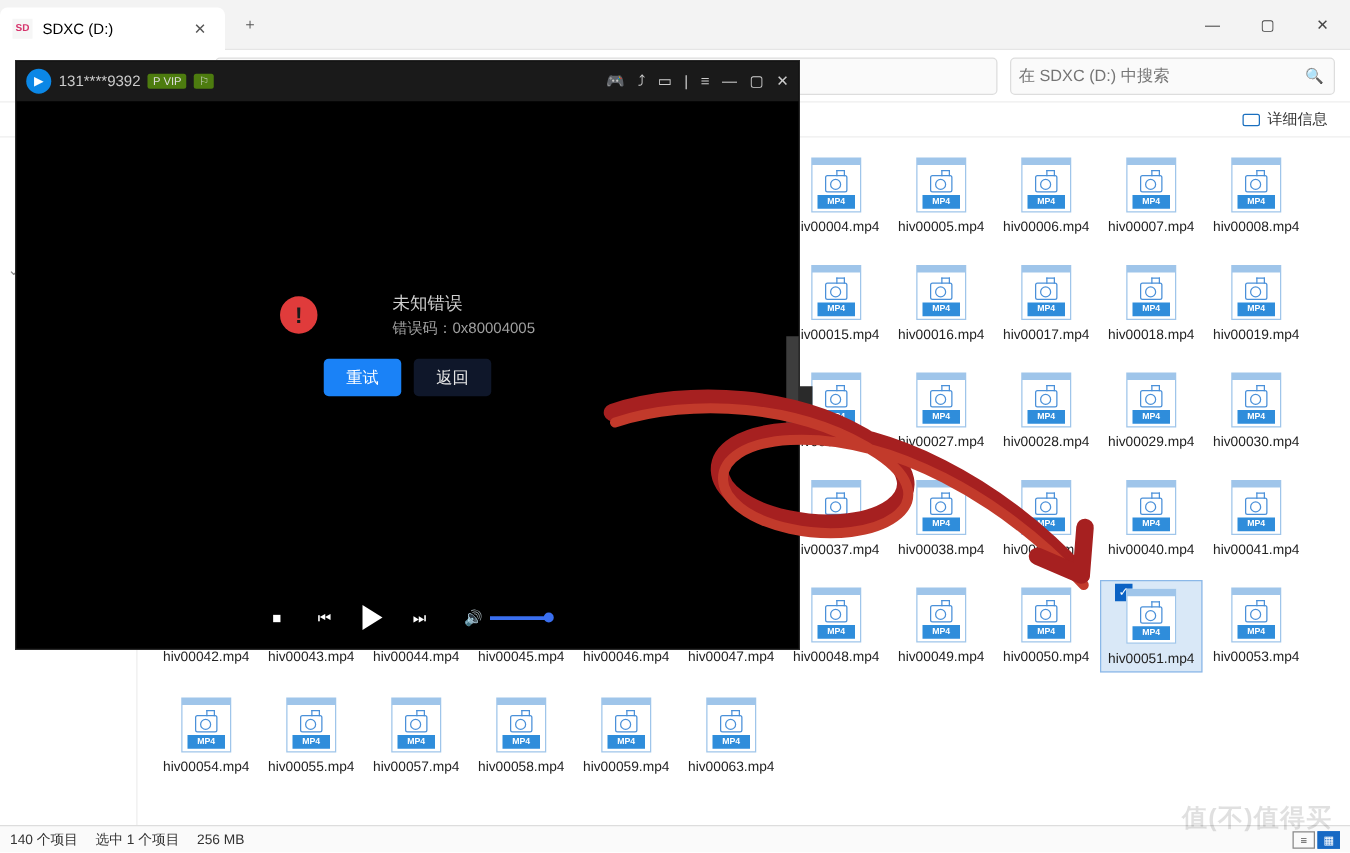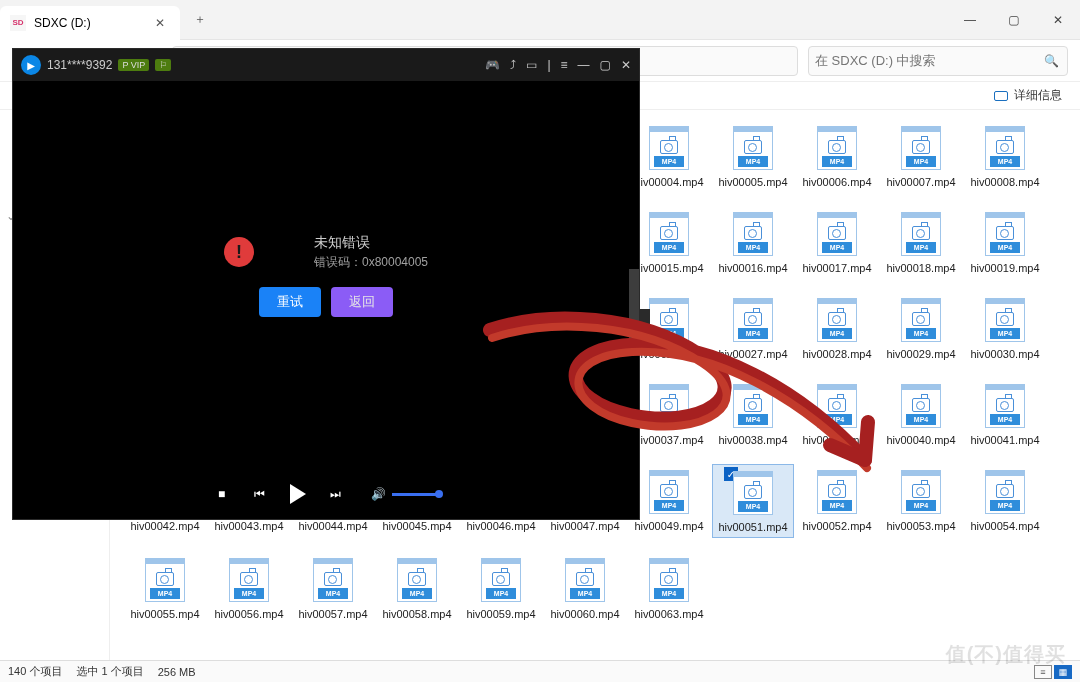--- a/index.html
+++ b/index.html
@@ -68,21 +68,21 @@
 .p-title .game{color:#f2b01e;}
 
 .p-body{height:calc(100% - 32px - 50px);display:flex;flex-direction:column;align-items:center;justify-content:center;gap:16px;}
 .err-row{display:flex;align-items:center;gap:12px;}
 .err-ic{width:30px;height:30px;border-radius:50%;background:#e03b3b;color:#1a1a1a;display:flex;align-items:center;justify-content:center;font-weight:700;font-size:18px;}
 .err-txt{font-size:14px;color:#cfcfcf;margin-left:48px;}
 .err-txt .sub{font-size:12px;color:#a0a0a0;margin-top:2px;}
 .btn-row{display:flex;gap:10px;}
 .btn{padding:6px 18px;border-radius:4px;font-size:13px;border:none;}
 .btn.primary{background:#1a82f7;color:#fff;}
-.btn.secondary{background:#8b5cf6;color:#e6e6e6;}
+.btn.secondary{background:#0f172a;color:#e6e6e6;}
 
 .p-controls{height:50px;display:flex;align-items:center;gap:18px;padding:0 14px;justify-content:center;color:#fff;}
 .p-controls .ctl{width:20px;height:20px;display:flex;align-items:center;justify-content:center;}
 .play-ic{width:0;height:0;border-left:16px solid #fff;border-top:10px solid transparent;border-bottom:10px solid transparent;}
 .vol{display:flex;align-items:center;gap:6px;margin-left:8px;}
 .vol-bar{width:48px;height:3px;background:#3a6ff0;position:relative;}
 .vol-bar::after{content:"";position:absolute;right:-3px;top:-3px;width:8px;height:8px;border-radius:50%;background:#3a6ff0;}
 .p-scroll{position:absolute;right:0;top:220px;width:10px;height:70px;background:#3d3d3d;}
 .p-collapse{position:absolute;right:-11px;top:260px;width:11px;height:44px;background:#2a2a2a;color:#888;display:flex;align-items:center;justify-content:center;}
 
@@ -423,48 +423,57 @@
           </div>
           <div class="fname">hiv00047.mp4</div>
         </div>
         <div class="file">
           <div class="thumb-outer">
             <div class="thumb">
               <div class="cam"></div>
               <div class="tag">MP4</div>
             </div>
           </div>
+          <div class="fname">hiv00048.mp4</div>
+        </div>
+        <div class="file">
+          <div class="thumb-outer">
+            <div class="thumb">
+              <div class="cam"></div>
+              <div class="tag">MP4</div>
+            </div>
+          </div>
           <div class="fname">hiv00049.mp4</div>
         </div>
+        <div class="file">
+          <div class="thumb-outer">
+            <div class="thumb">
+              <div class="cam"></div>
+              <div class="tag">MP4</div>
+            </div>
+          </div>
+          <div class="fname">hiv00050.mp4</div>
+        </div>
         <div class="file selected">
           <div class="thumb-outer">
             <div class="check">✓</div>
             <div class="thumb">
               <div class="cam"></div>
               <div class="tag">MP4</div>
             </div>
           </div>
           <div class="fname">hiv00051.mp4</div>
         </div>
         <div class="file">
           <div class="thumb-outer">
             <div class="thumb">
               <div class="cam"></div>
               <div class="tag">MP4</div>
             </div>
           </div>
-          <div class="fname">hiv00052.mp4</div>
-        </div>
-        <div class="file">
-          <div class="thumb-outer">
-            <div class="thumb">
-              <div class="cam"></div>
-              <div class="tag">MP4</div>
-            </div>
-          </div>
           <div class="fname">hiv00053.mp4</div>
         </div>
         <div class="file">
           <div class="thumb-outer">
             <div class="thumb">
               <div class="cam"></div>
               <div class="tag">MP4</div>
             </div>
           </div>
           <div class="fname">hiv00054.mp4</div>
@@ -478,57 +487,39 @@
           </div>
           <div class="fname">hiv00055.mp4</div>
         </div>
         <div class="file">
           <div class="thumb-outer">
             <div class="thumb">
               <div class="cam"></div>
               <div class="tag">MP4</div>
             </div>
           </div>
-          <div class="fname">hiv00056.mp4</div>
-        </div>
-        <div class="file">
-          <div class="thumb-outer">
-            <div class="thumb">
-              <div class="cam"></div>
-              <div class="tag">MP4</div>
-            </div>
-          </div>
           <div class="fname">hiv00057.mp4</div>
         </div>
         <div class="file">
           <div class="thumb-outer">
             <div class="thumb">
               <div class="cam"></div>
               <div class="tag">MP4</div>
             </div>
           </div>
           <div class="fname">hiv00058.mp4</div>
         </div>
         <div class="file">
           <div class="thumb-outer">
             <div class="thumb">
               <div class="cam"></div>
               <div class="tag">MP4</div>
             </div>
           </div>
           <div class="fname">hiv00059.mp4</div>
-        </div>
-        <div class="file">
-          <div class="thumb-outer">
-            <div class="thumb">
-              <div class="cam"></div>
-              <div class="tag">MP4</div>
-            </div>
-          </div>
-          <div class="fname">hiv00060.mp4</div>
         </div>
         <div class="file">
           <div class="thumb-outer">
             <div class="thumb">
               <div class="cam"></div>
               <div class="tag">MP4</div>
             </div>
           </div>
           <div class="fname">hiv00063.mp4</div>
         </div>

